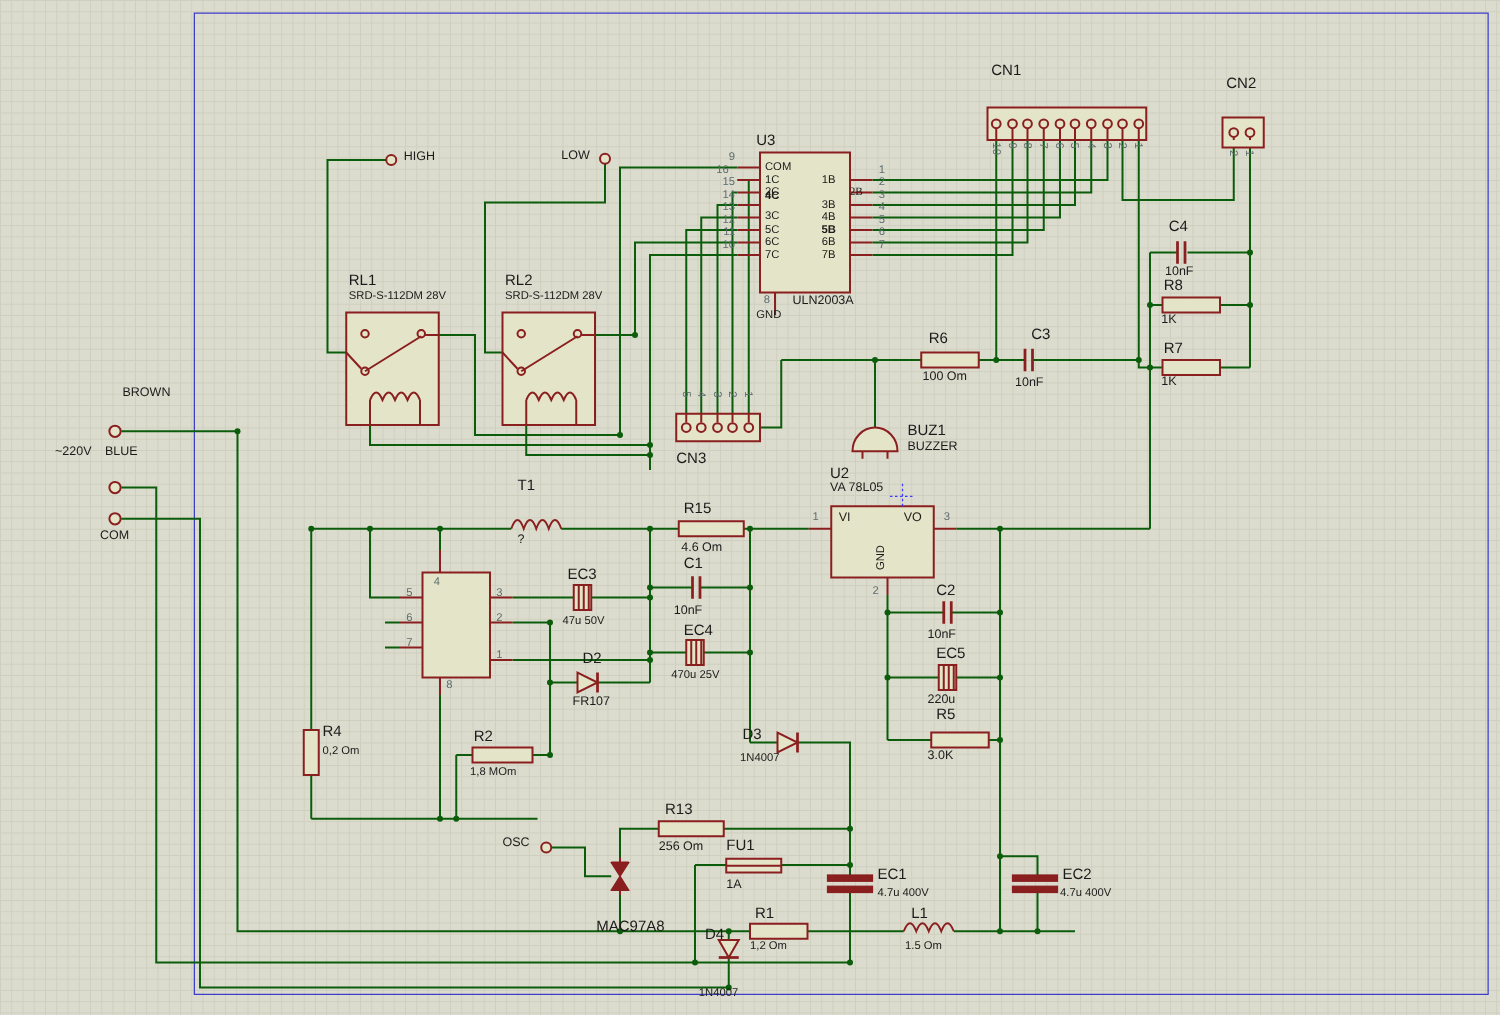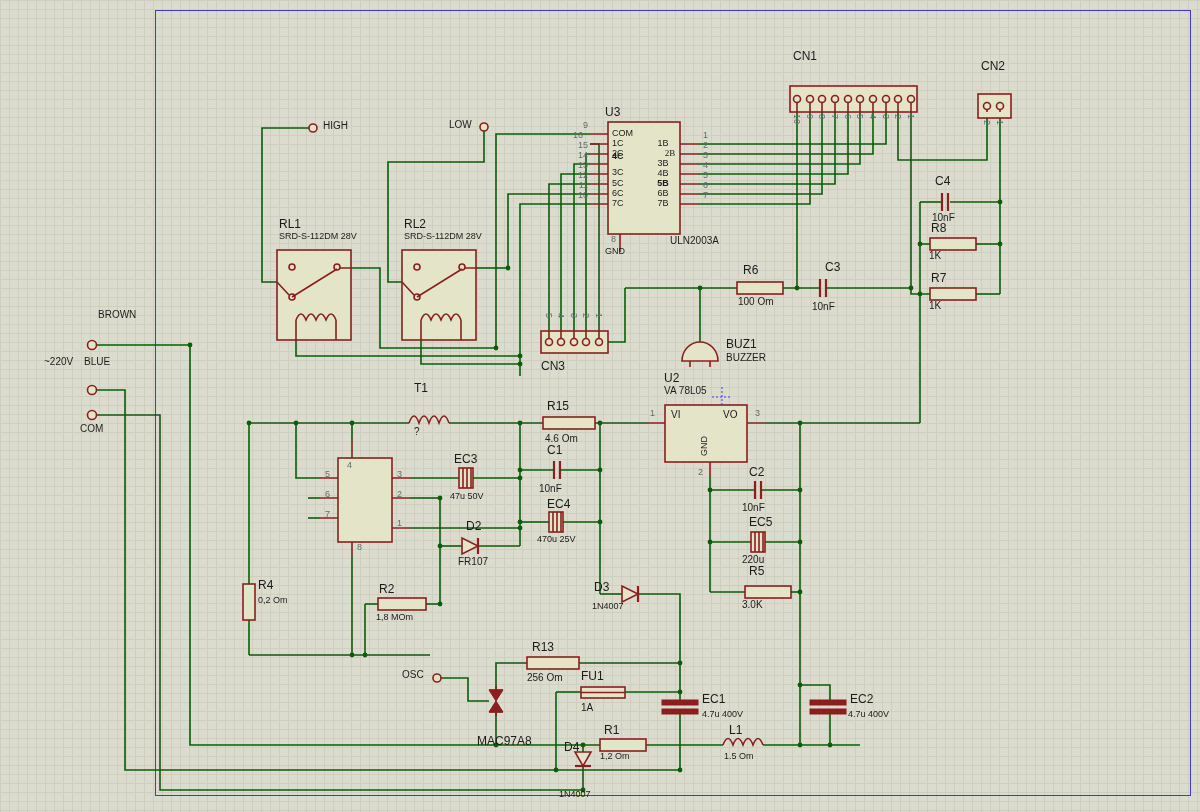--- a/index.html
+++ b/index.html
@@ -370,21 +370,21 @@
     <path class="cursor" d="M712 397H732 M722 387V407"></path>
   </g>
 </svg>
 
 <div id="labels">
   <span class="lbl ref" style="left:793px;top:50px">CN1</span>
   <span class="lbl ref" style="left:981px;top:60px">CN2</span>
   <span class="lbl ref" style="left:541px;top:360px">CN3</span>
 
   <span class="lbl ref" style="left:605px;top:106px">U3</span>
-  <span class="lbl v10" style="left:670px;top:236px">ULN2003A</span>
+  <span class="lbl v10" style="left:634px;top:236px">ULN2003A</span>
   <span class="lbl pnum" style="left:611px;top:235px">8</span>
   <span class="lbl pname" style="left:605px;top:247px">GND</span>
 
   <span class="lbl ref" style="left:279px;top:218px">RL1</span>
   <span class="lbl v9" style="left:279px;top:232px">SRD-S-112DM 28V</span>
   <span class="lbl ref" style="left:404px;top:218px">RL2</span>
   <span class="lbl v9" style="left:404px;top:232px">SRD-S-112DM 28V</span>
 
   <span class="lbl v10" style="left:323px;top:121px">HIGH</span>
   <span class="lbl v10" style="left:449px;top:120px">LOW</span>
@@ -475,21 +475,21 @@
       <span class="lbl pname" style="left: 612px; top: 152px; font-weight: bold;">4C</span>
       <span class="lbl pnum pr" style="left: 568px; top: 161px;">13</span>
       <span class="lbl pname" style="left: 612px; top: 179px;">5C</span>
       <span class="lbl pnum pr" style="left: 568px; top: 171px;">12</span>
       <span class="lbl pname" style="left: 612px; top: 189px;">6C</span>
       <span class="lbl pnum pr" style="left: 568px; top: 181px;">11</span>
       <span class="lbl pname" style="left: 612px; top: 199px;">7C</span>
       <span class="lbl pnum pr" style="left: 568px; top: 191px;">10</span>
       <span class="lbl pname pr26" style="left: 650px; top: 139px;">1B</span>
       <span class="lbl pnum" style="left: 703px; top: 131px;">1</span>
-      <span class="lbl pname pr26" style="left: 657px; top: 149px; font-family: Liberation Serif, serif;">2B</span>
+      <span class="lbl pname pr26" style="left: 672px; top: 149px; font-family: Liberation Serif, serif;">2B</span>
       <span class="lbl pnum" style="left: 703px; top: 141px;">2</span>
       <span class="lbl pname pr26" style="left: 650px; top: 159px;">3B</span>
       <span class="lbl pnum" style="left: 703px; top: 151px;">3</span>
       <span class="lbl pname pr26" style="left: 650px; top: 169px;">4B</span>
       <span class="lbl pnum" style="left: 703px; top: 161px;">4</span>
       <span class="lbl pname pr26" style="left: 650px; top: 179px; font-weight: bold;">5B</span>
       <span class="lbl pnum" style="left: 703px; top: 171px;">5</span>
       <span class="lbl pname pr26" style="left: 650px; top: 189px;">6B</span>
       <span class="lbl pnum" style="left: 703px; top: 181px;">6</span>
       <span class="lbl pname pr26" style="left: 650px; top: 199px;">7B</span>

